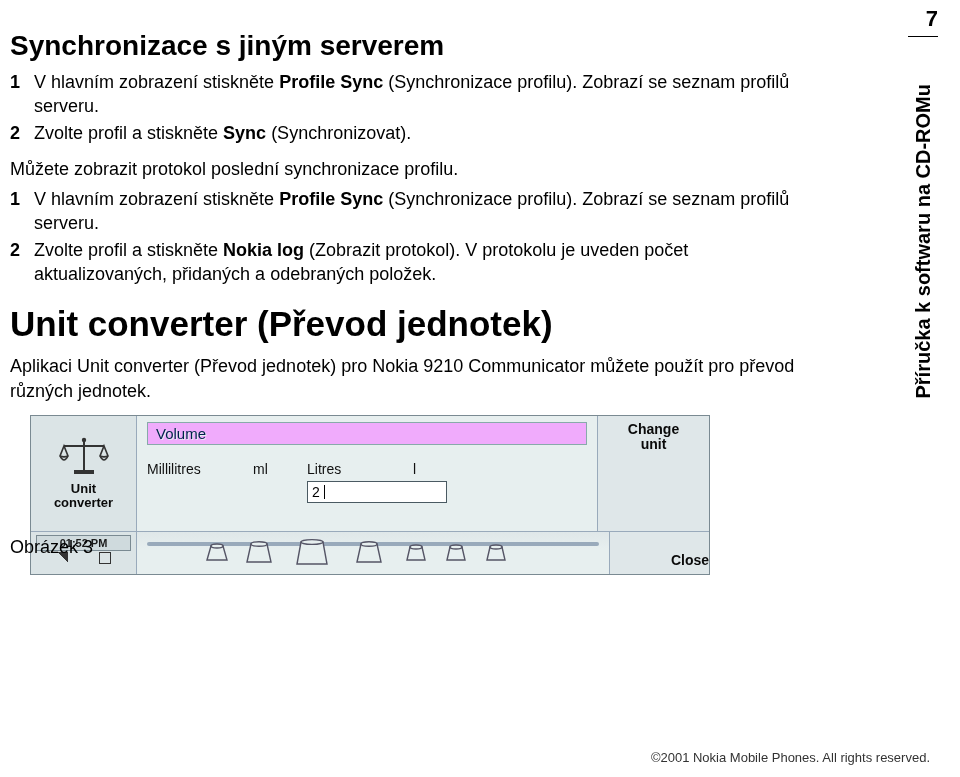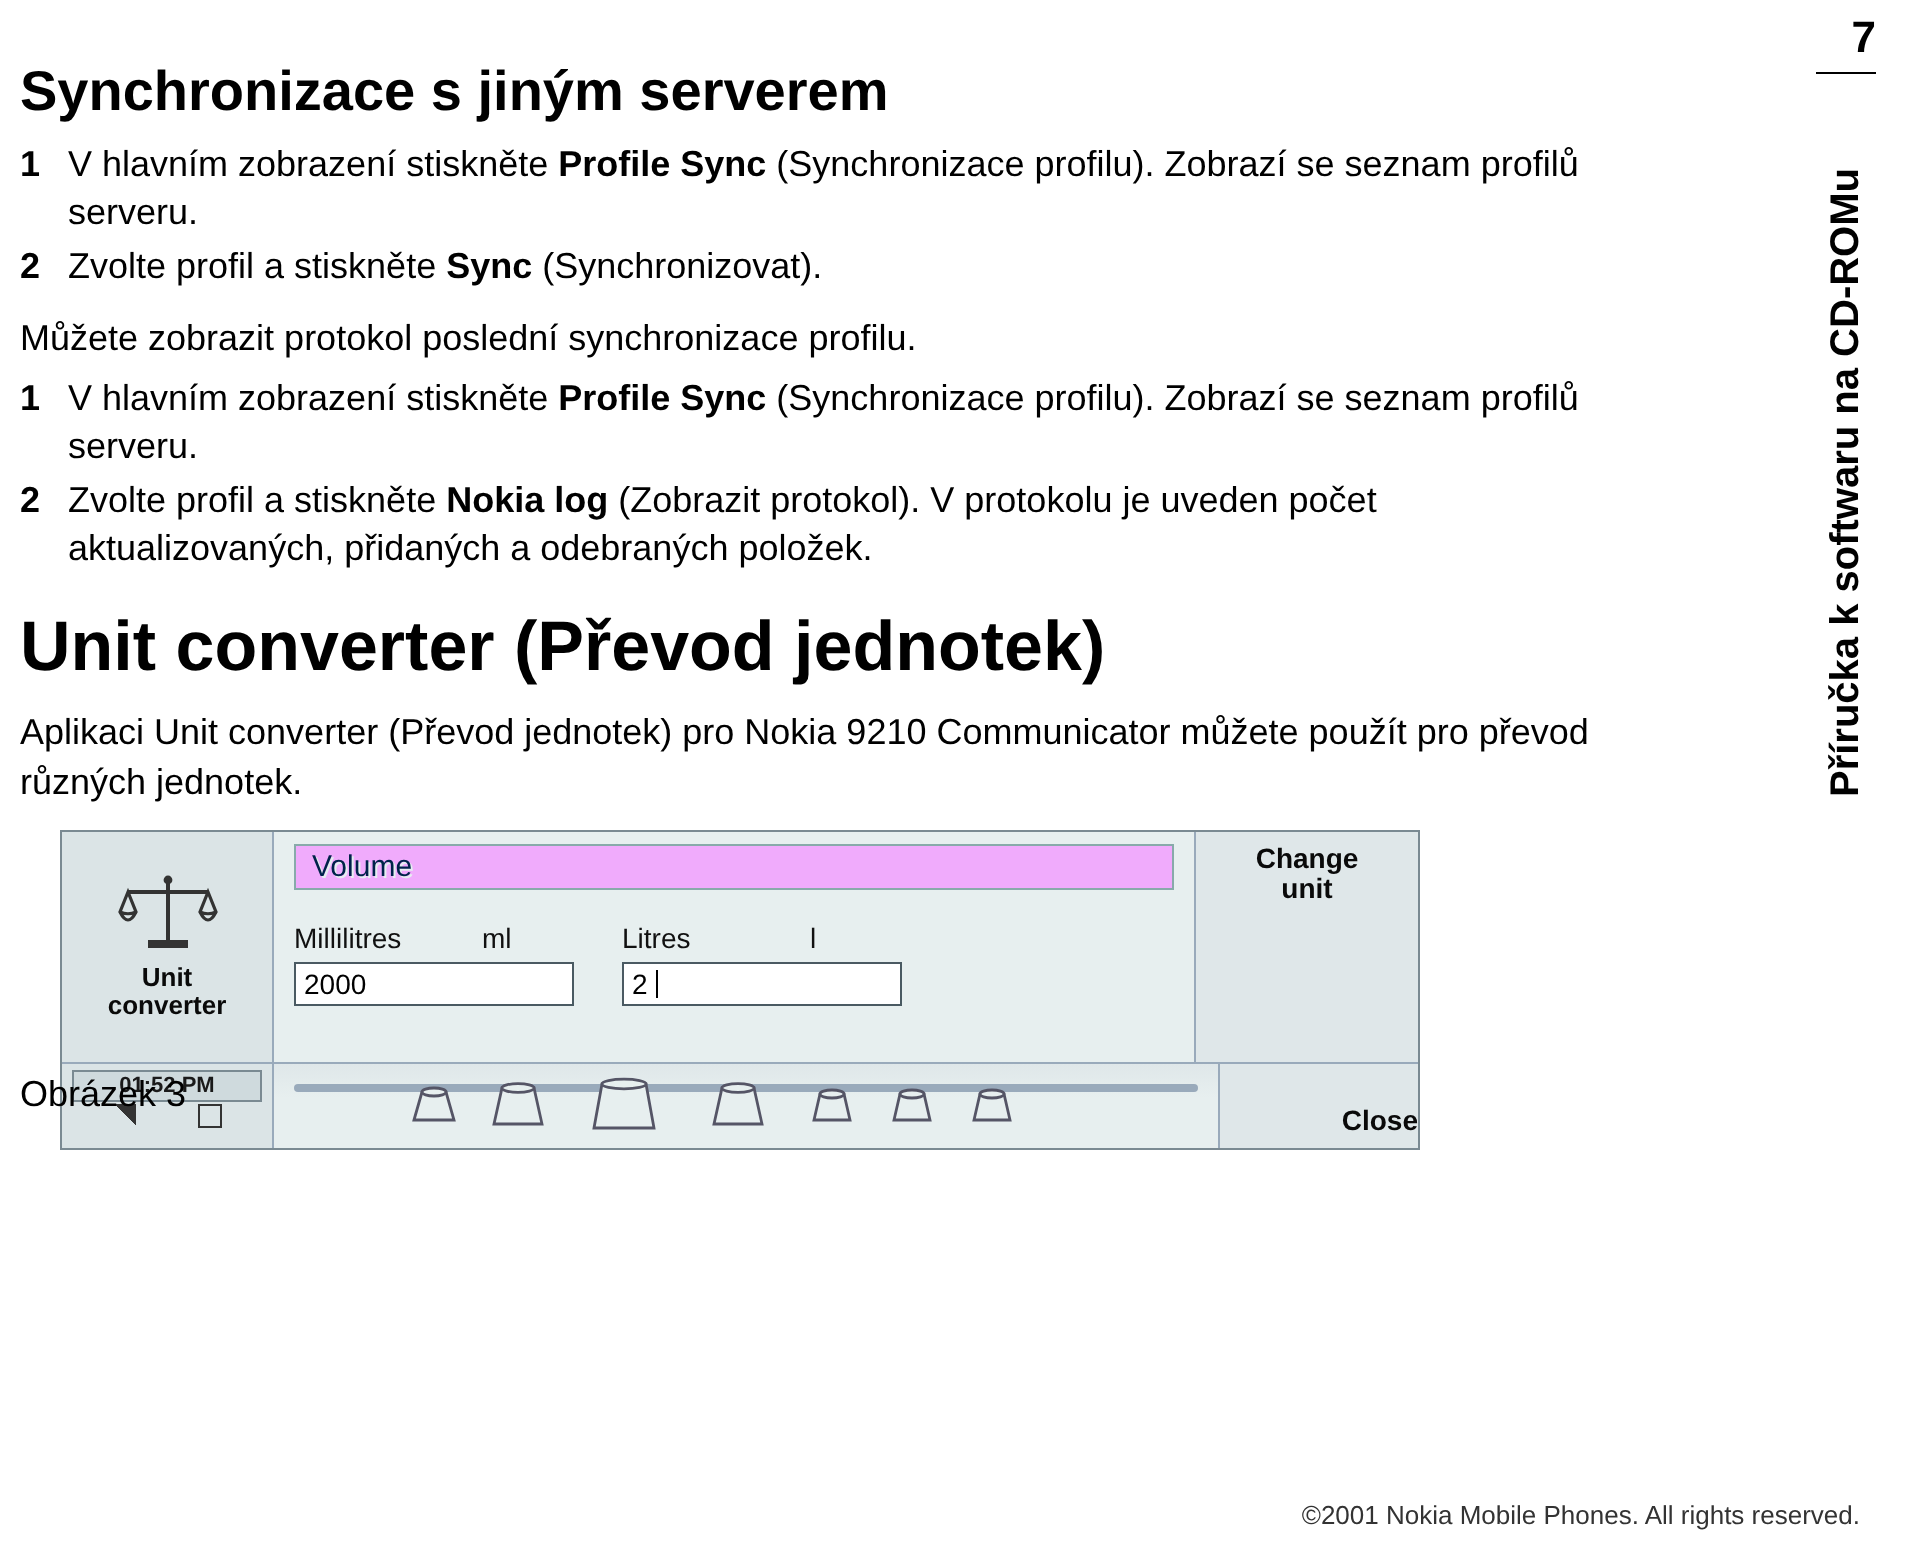--- a/index.html
+++ b/index.html
@@ -187,21 +187,21 @@
     gap: 24px;
     margin-top: 16px;
   }
   .unit-block {
     display: flex;
     flex-direction: column;
     gap: 4px;
   }
   .unit-head {
     display: flex;
-    gap: 14px;
+    gap: 26px;
     font-size: 14px;
     color: #111;
   }
   .unit-name { min-width: 80px; }
   .unit-abbr { min-width: 30px; }
   .unit-input {
     width: 140px;
     height: 22px;
     border: 1px solid #4a5a62;
     background: #fff;
@@ -326,21 +326,20 @@
               </div>
             </div>
             <div class="mid">
               <div class="titlebar">Volume</div>
               <div class="unit-row">
                 <div class="unit-block">
                   <div class="unit-head">
                     <span class="unit-name">Millilitres</span>
                     <span class="unit-abbr">ml</span>
                   </div>
-                  <div class="unit-input">2000</div>
                 </div>
                 <div class="unit-block">
                   <div class="unit-head">
                     <span class="unit-name">Litres</span>
                     <span class="unit-abbr">l</span>
                   </div>
                   <div class="unit-input caret">2</div>
                 </div>
               </div>
             </div>

